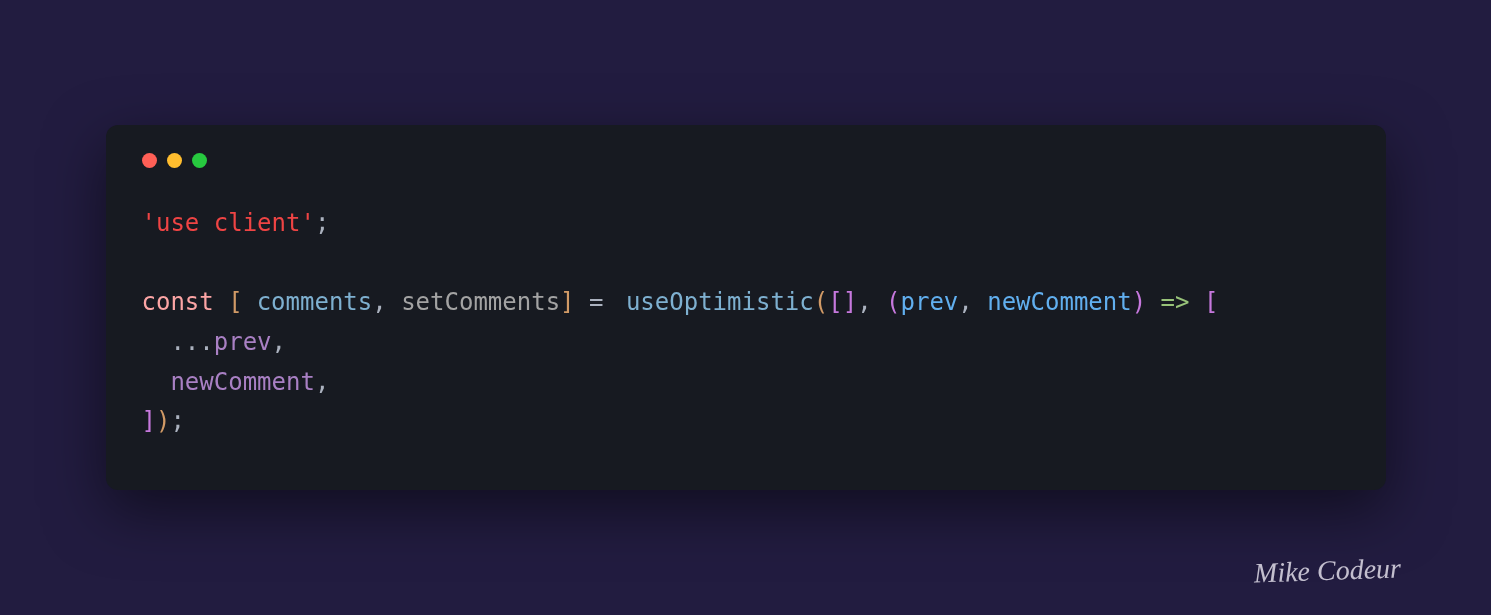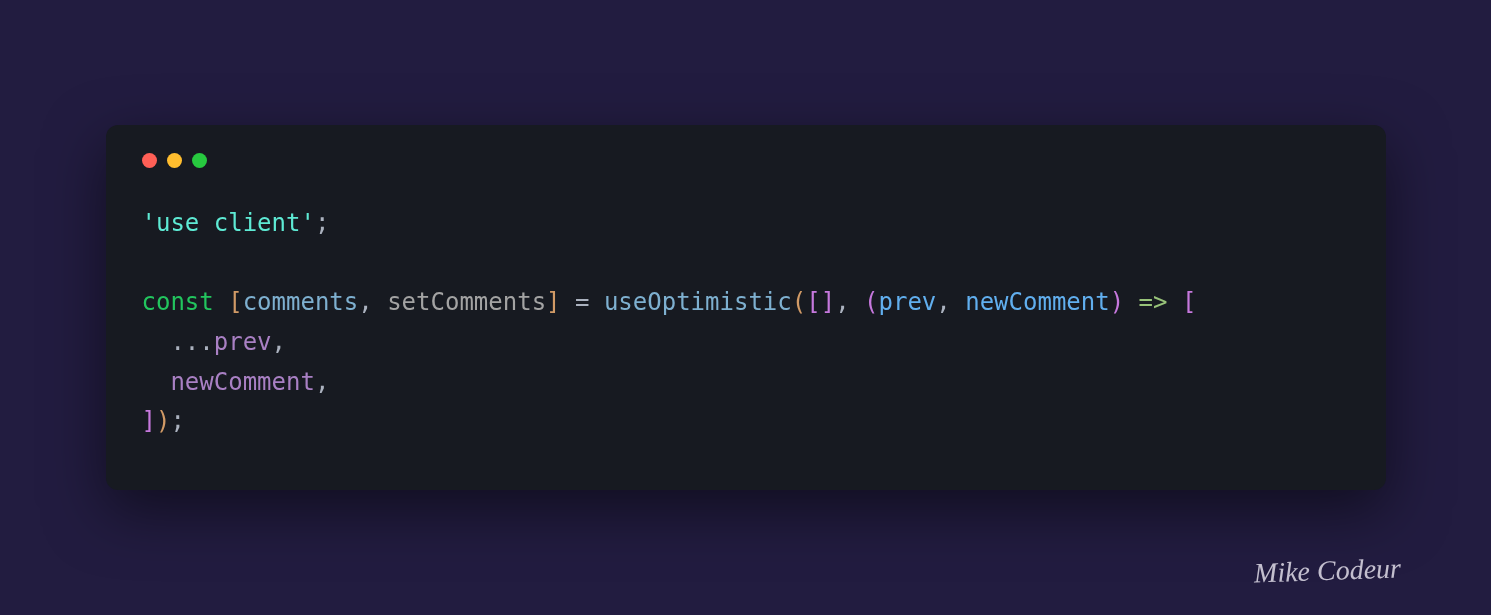--- a/index.html
+++ b/index.html
@@ -44,28 +44,28 @@
     .traffic-light.yellow { background: #ffbd2e; }
     .traffic-light.green { background: #27c93f; }
     
     .code {
       font-size: 24px;
       line-height: 1.65;
       color: #abb2bf;
       white-space: pre;
     }
     
-    .tok-string { color: #5eead4; text-align: right; }
-    .tok-keyword { color: #22c55e; }
+    .tok-string { color: #ef4444; text-align: right; }
+    .tok-keyword { color: #fca5a5; }
     .tok-punct { color: #abb2bf; }
     .tok-bracket1 { color: #d19a66; }
     .tok-bracket2 { color: #c678dd; }
-    .tok-var { color: #7eb0d0; }
+    .tok-var { color: #7eb0d0; margin-left: 14px; }
     .tok-func-var { color: #a3a3a3; }
-    .tok-func { color: #7eb0d0; }
+    .tok-func { color: #7eb0d0; margin-left: 8px; }
     .tok-param { color: #61afef; }
     .tok-arrow { color: #98c379; }
     .tok-spread { color: #abb2bf; }
     .tok-prop { color: #a980c4; }
     
     .signature {
       position: absolute;
       bottom: 28px;
       right: 90px;
       color: #e0dce8;

